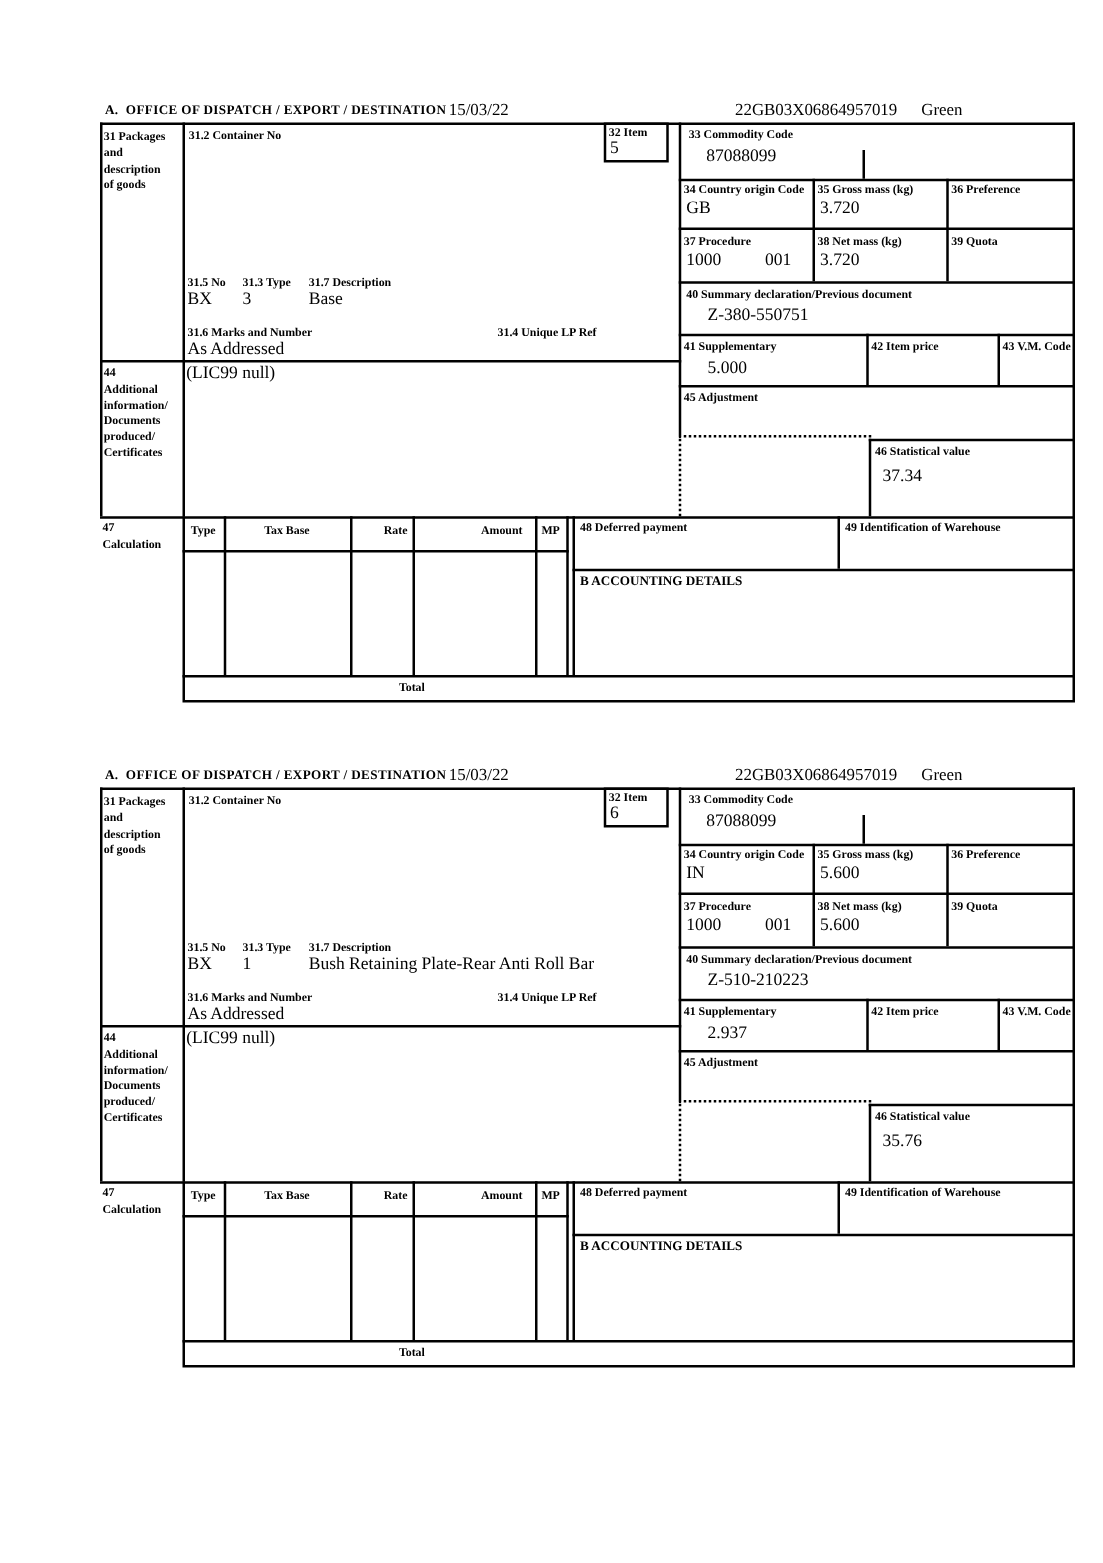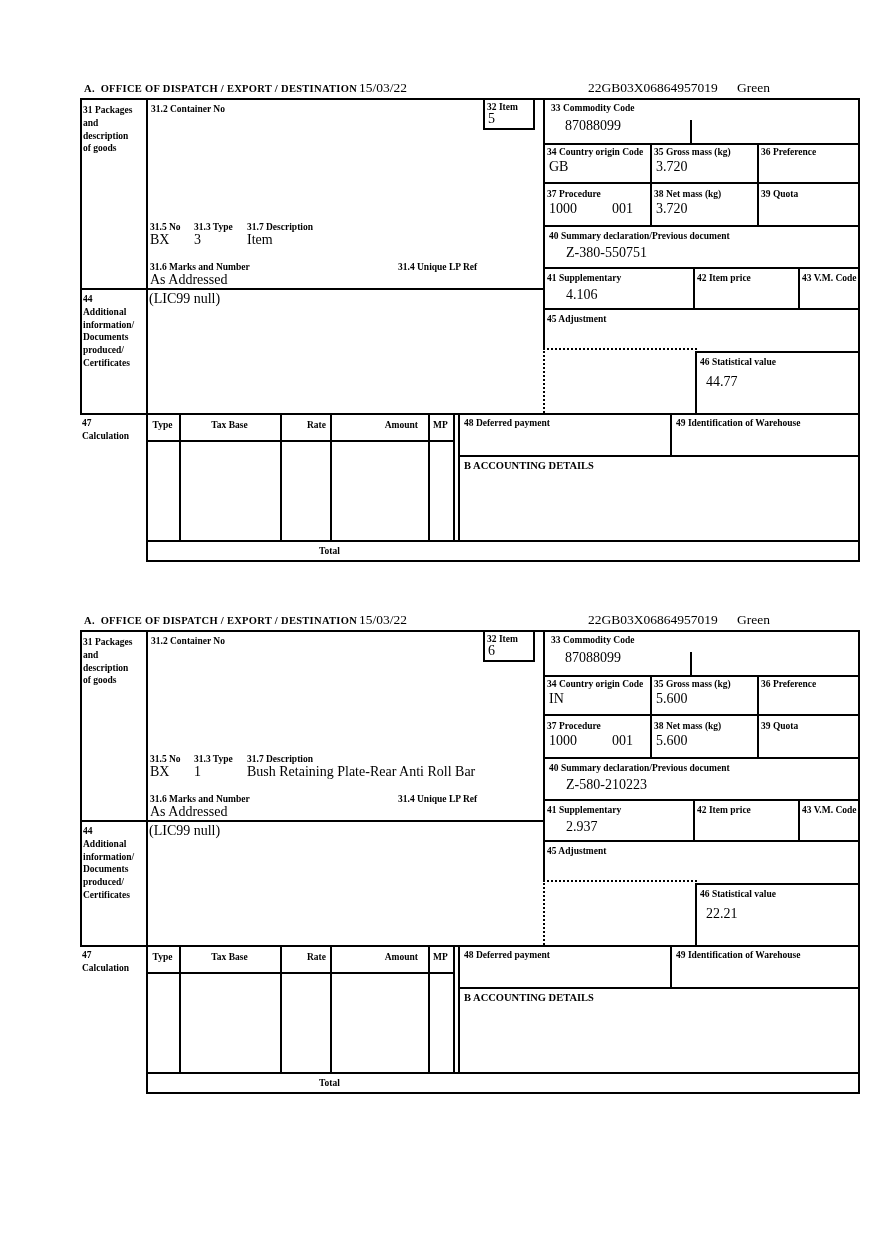--- a/index.html
+++ b/index.html
@@ -90,41 +90,41 @@
     <div class="t lbl" style="left:761px;top:106px">39 Quota</div>
 
     <div class="t lbl" style="left:549px;top:148px">40 Summary declaration/Previous document</div>
     <div class="t val" style="left:566px;top:163px">Z-380-550751</div>
 
     <div class="t lbl" style="left:150px;top:139px">31.5 No</div>
     <div class="t lbl" style="left:194px;top:139px">31.3 Type</div>
     <div class="t lbl" style="left:247px;top:139px">31.7 Description</div>
     <div class="t val" style="left:150px;top:150px">BX</div>
     <div class="t val" style="left:194px;top:150px">3</div>
-    <div class="t val" style="left:247px;top:150px">Item</div>
+    <div class="t val" style="left:247px;top:150px">Base</div>
 
     <div class="t lbl" style="left:150px;top:179px">31.6 Marks and Number</div>
     <div class="t lbl" style="left:398px;top:179px">31.4 Unique LP Ref</div>
     <div class="t val" style="left:150px;top:190px">As Addressed</div>
 
     <div class="t lbl" style="left:547px;top:190px">41 Supplementary</div>
-    <div class="t val" style="left:566px;top:205px">4.106</div>
+    <div class="t val" style="left:566px;top:205px">5.000</div>
     <div class="t lbl" style="left:697px;top:190px">42 Item price</div>
     <div class="t lbl" style="left:802px;top:190px">43 V.M. Code</div>
 
     <div class="t lbl" style="left:83px;top:211px;width:64px">44
 Additional
 information/
 Documents
 produced/
 Certificates</div>
     <div class="t val" style="left:149px;top:209px">(LIC99 null)</div>
     <div class="t lbl" style="left:547px;top:231px">45 Adjustment</div>
     <div class="t lbl" style="left:700px;top:274px">46 Statistical value</div>
-    <div class="t val" style="left:706px;top:292px">44.77</div>
+    <div class="t val" style="left:706px;top:292px">37.34</div>
 
     <div class="t lbl" style="left:82px;top:335px">47
 Calculation</div>
     <div class="t lbl ctr" style="left:146px;top:337px;width:33px">Type</div>
     <div class="t lbl ctr" style="left:179px;top:337px;width:101px">Tax Base</div>
     <div class="t lbl rgt" style="left:280px;top:337px;width:46px">Rate</div>
     <div class="t lbl rgt" style="left:330px;top:337px;width:88px">Amount</div>
     <div class="t lbl ctr" style="left:428px;top:337px;width:25px">MP</div>
 
     <div class="t lbl" style="left:464px;top:335px">48 Deferred payment</div>
@@ -193,21 +193,21 @@
     <div class="t val" style="left:656px;top:77px">5.600</div>
     <div class="t lbl" style="left:761px;top:64px">36 Preference</div>
     <div class="t lbl" style="left:547px;top:106px">37 Procedure</div>
     <div class="t val" style="left:549px;top:119px">1000</div>
     <div class="t val" style="left:612px;top:119px">001</div>
     <div class="t lbl" style="left:654px;top:106px">38 Net mass (kg)</div>
     <div class="t val" style="left:656px;top:119px">5.600</div>
     <div class="t lbl" style="left:761px;top:106px">39 Quota</div>
 
     <div class="t lbl" style="left:549px;top:148px">40 Summary declaration/Previous document</div>
-    <div class="t val" style="left:566px;top:163px">Z-580-210223</div>
+    <div class="t val" style="left:566px;top:163px">Z-510-210223</div>
 
     <div class="t lbl" style="left:150px;top:139px">31.5 No</div>
     <div class="t lbl" style="left:194px;top:139px">31.3 Type</div>
     <div class="t lbl" style="left:247px;top:139px">31.7 Description</div>
     <div class="t val" style="left:150px;top:150px">BX</div>
     <div class="t val" style="left:194px;top:150px">1</div>
     <div class="t val" style="left:247px;top:150px">Bush Retaining Plate-Rear Anti Roll Bar</div>
 
     <div class="t lbl" style="left:150px;top:179px">31.6 Marks and Number</div>
     <div class="t lbl" style="left:398px;top:179px">31.4 Unique LP Ref</div>
@@ -220,21 +220,21 @@
 
     <div class="t lbl" style="left:83px;top:211px;width:64px">44
 Additional
 information/
 Documents
 produced/
 Certificates</div>
     <div class="t val" style="left:149px;top:209px">(LIC99 null)</div>
     <div class="t lbl" style="left:547px;top:231px">45 Adjustment</div>
     <div class="t lbl" style="left:700px;top:274px">46 Statistical value</div>
-    <div class="t val" style="left:706px;top:292px">22.21</div>
+    <div class="t val" style="left:706px;top:292px">35.76</div>
 
     <div class="t lbl" style="left:82px;top:335px">47
 Calculation</div>
     <div class="t lbl ctr" style="left:146px;top:337px;width:33px">Type</div>
     <div class="t lbl ctr" style="left:179px;top:337px;width:101px">Tax Base</div>
     <div class="t lbl rgt" style="left:280px;top:337px;width:46px">Rate</div>
     <div class="t lbl rgt" style="left:330px;top:337px;width:88px">Amount</div>
     <div class="t lbl ctr" style="left:428px;top:337px;width:25px">MP</div>
 
     <div class="t lbl" style="left:464px;top:335px">48 Deferred payment</div>

